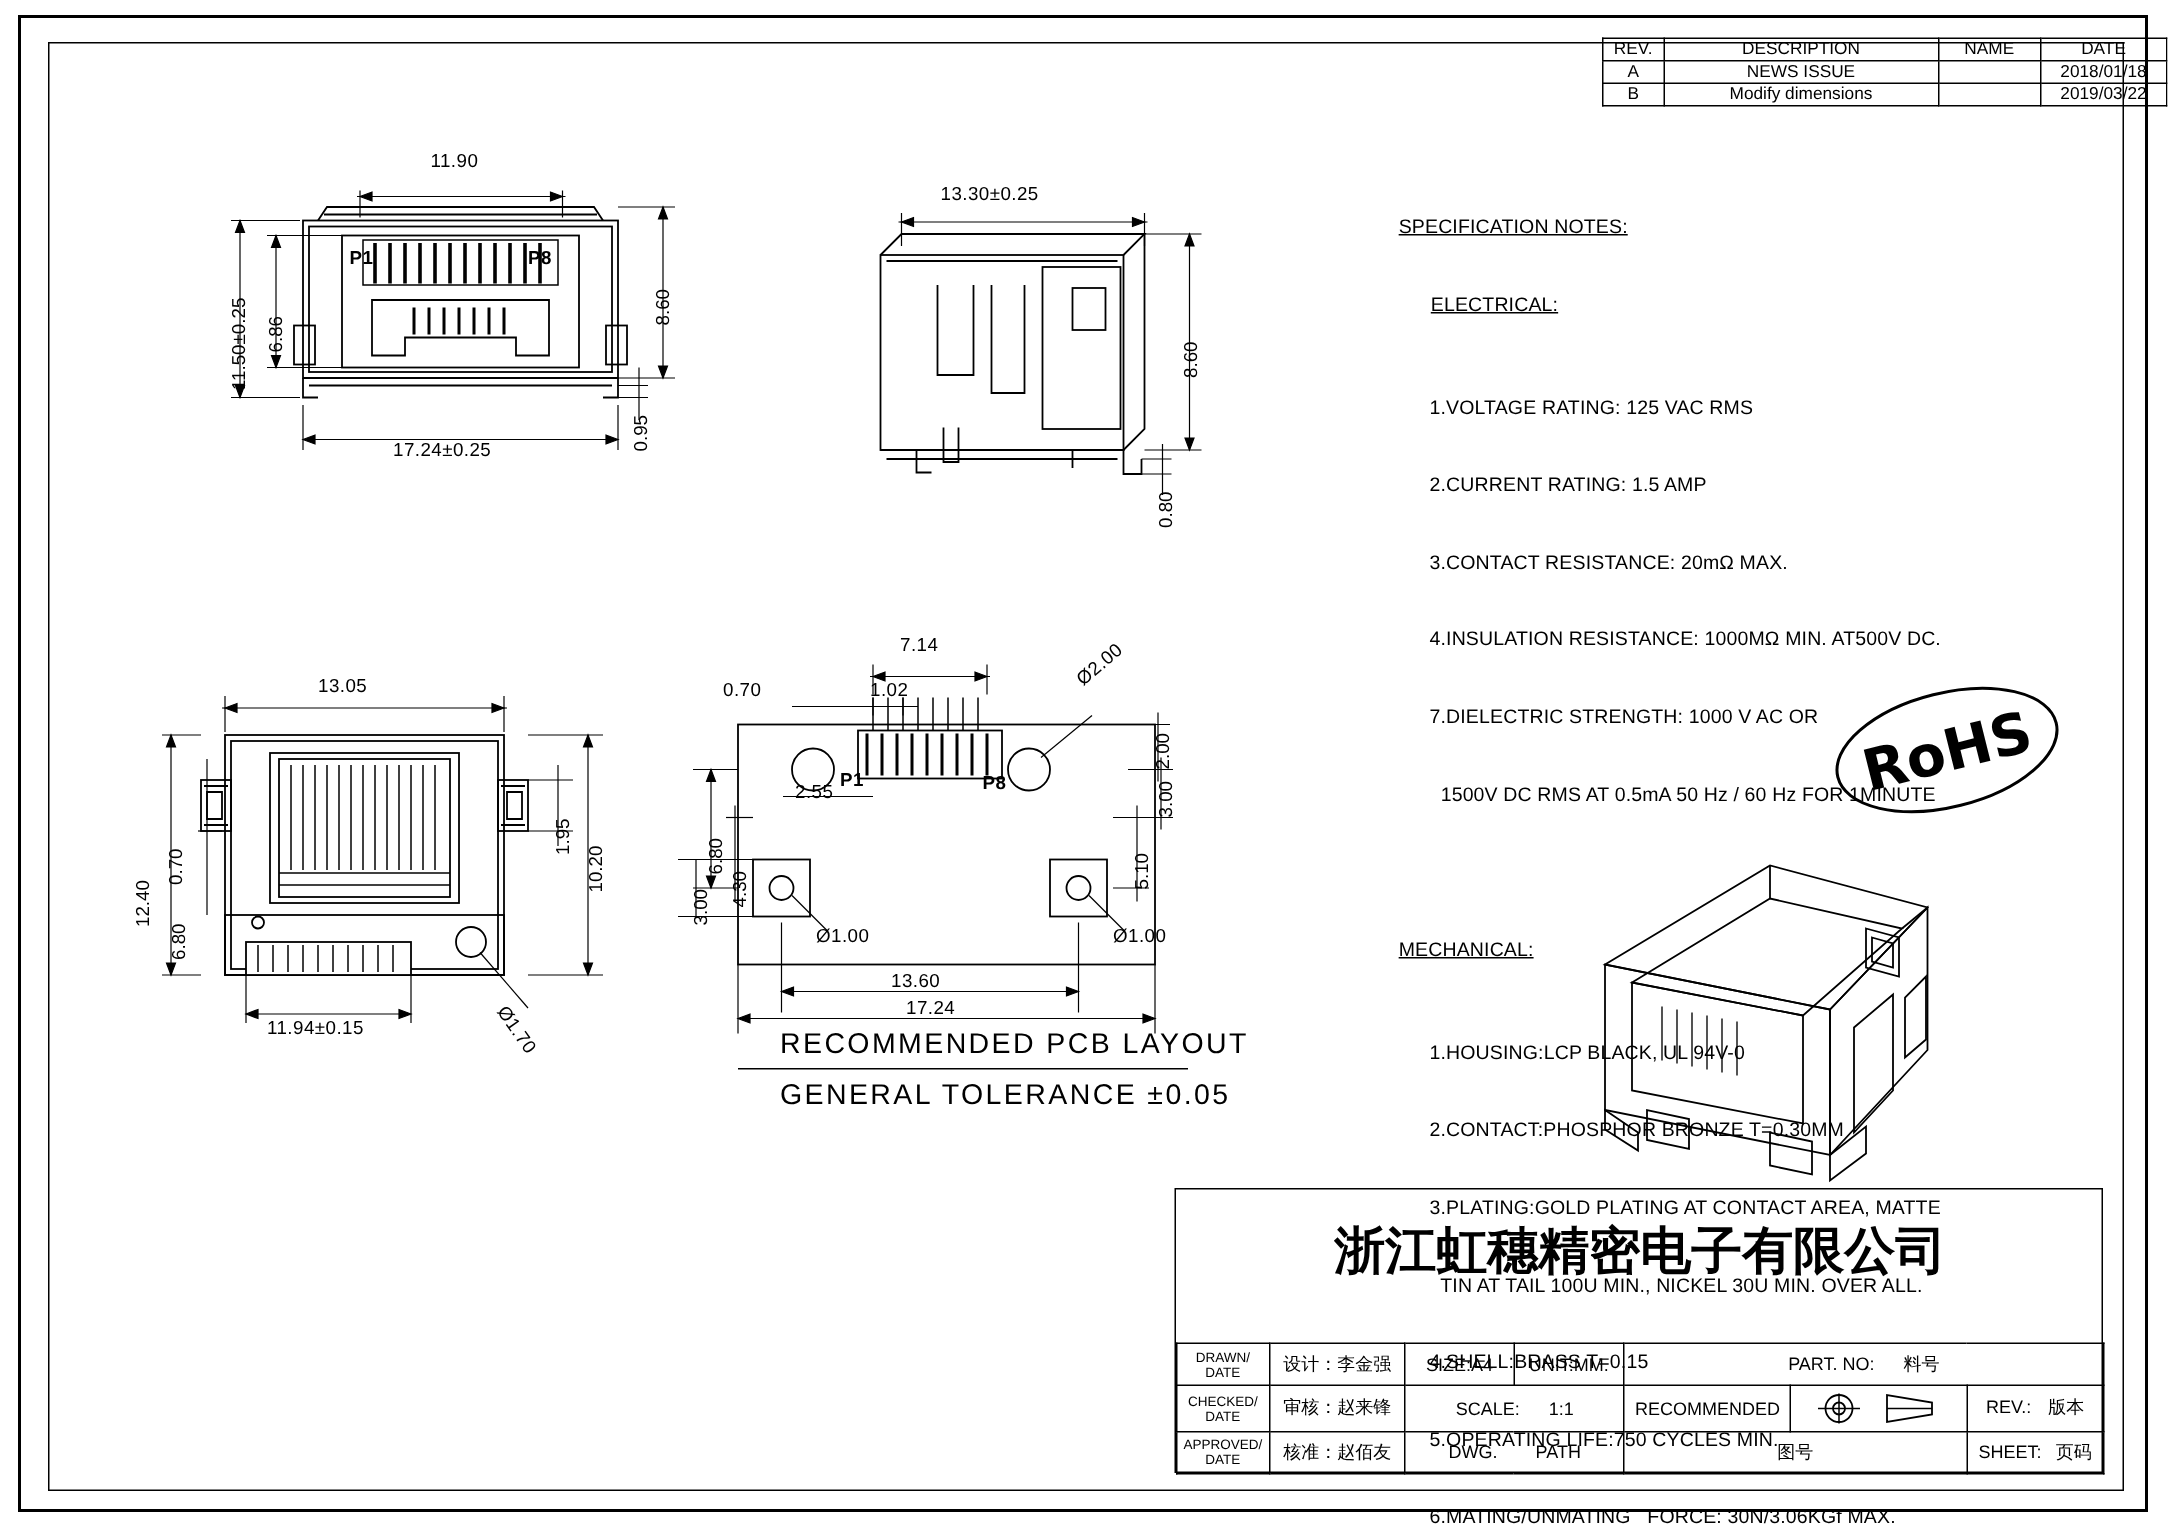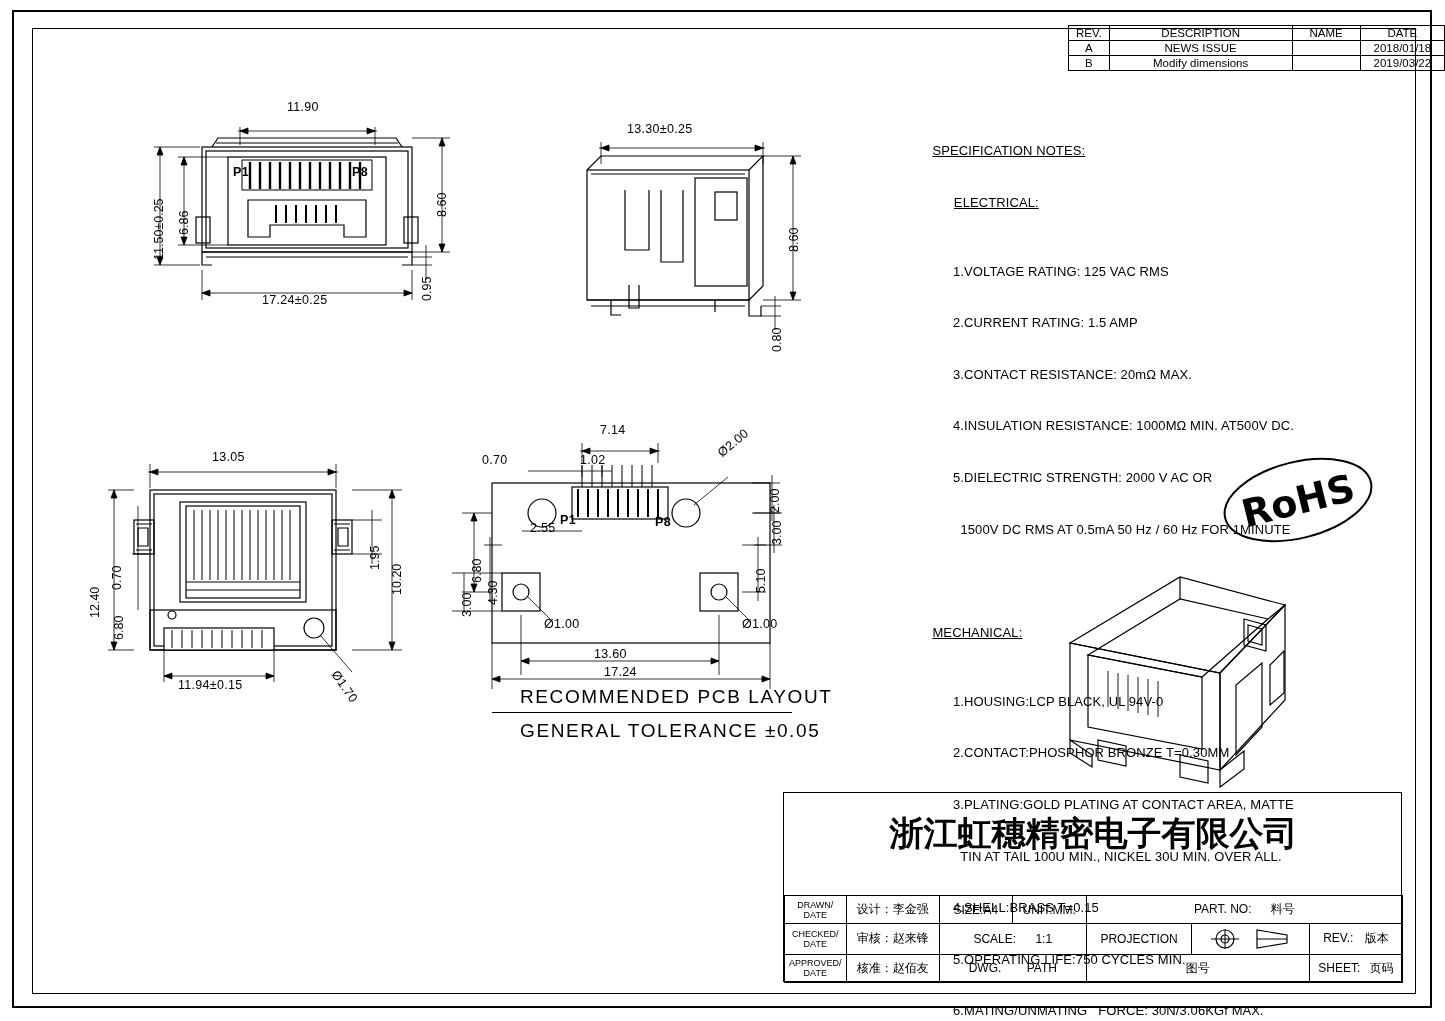--- a/index.html
+++ b/index.html
@@ -58,21 +58,21 @@
 
 <div class="spec">
   <div class="u" style="display:inline-block">SPECIFICATION NOTES:</div>
   <div style="padding-left:14px">
     <div class="u" style="display:inline-block">ELECTRICAL:</div>
     <div style="padding-left:14px">
       <div>1.VOLTAGE RATING: 125 VAC RMS</div>
       <div>2.CURRENT RATING: 1.5 AMP</div>
       <div>3.CONTACT RESISTANCE: 20mΩ MAX.</div>
       <div>4.INSULATION RESISTANCE: 1000MΩ MIN. AT500V DC.</div>
-      <div>5.DIELECTRIC STRENGTH: 2000 V AC OR</div>
+      <div>7.DIELECTRIC STRENGTH: 1000 V AC OR</div>
       <div>  1500V DC RMS AT 0.5mA 50 Hz / 60 Hz FOR 1MINUTE</div>
     </div>
   </div>
   <div class="u" style="display:inline-block">MECHANICAL:</div>
   <div style="padding-left:28px">
     <div>1.HOUSING:LCP BLACK, UL 94V-0</div>
     <div>2.CONTACT:PHOSPHOR BRONZE T=0.30MM</div>
     <div>3.PLATING:GOLD PLATING AT CONTACT AREA, MATTE</div>
     <div>  TIN AT TAIL 100U MIN., NICKEL 30U MIN. OVER ALL.</div>
     <div>4.SHELL:BRASS T=0.15</div>
@@ -497,21 +497,21 @@
       </tr>
       <tr>
         <td class="tb-l">CHECKED/<br>DATE</td>
         <td>
           <span class="cn">审核：</span><span class="cn">赵来锋</span>
         </td>
         <td colspan="2">
           <span>SCALE:</span>
           <span style="margin-left:16px">1:1</span>
         </td>
-        <td style="width:105px">PROJECTION</td>
+        <td style="width:105px">RECOMMENDED</td>
         <td style="width:112px">
           <svg width="100" height="22" viewBox="0 0 100 22" style="margin:0 auto">
             <circle cx="24" cy="11" r="9" fill="none" stroke="#000" stroke-width="1.2"></circle>
             <circle cx="24" cy="11" r="4" fill="none" stroke="#000" stroke-width="1.2"></circle>
             <line x1="10" y1="11" x2="38" y2="11" stroke="#000" stroke-width="1"></line>
             <line x1="24" y1="1" x2="24" y2="21" stroke="#000" stroke-width="1"></line>
             <path d="M56 2 L56 20 L86 15 L86 7 Z" fill="none" stroke="#000" stroke-width="1.2"></path>
             <line x1="56" y1="11" x2="86" y2="11" stroke="#000" stroke-width="1"></line>
           </svg>
         </td>

